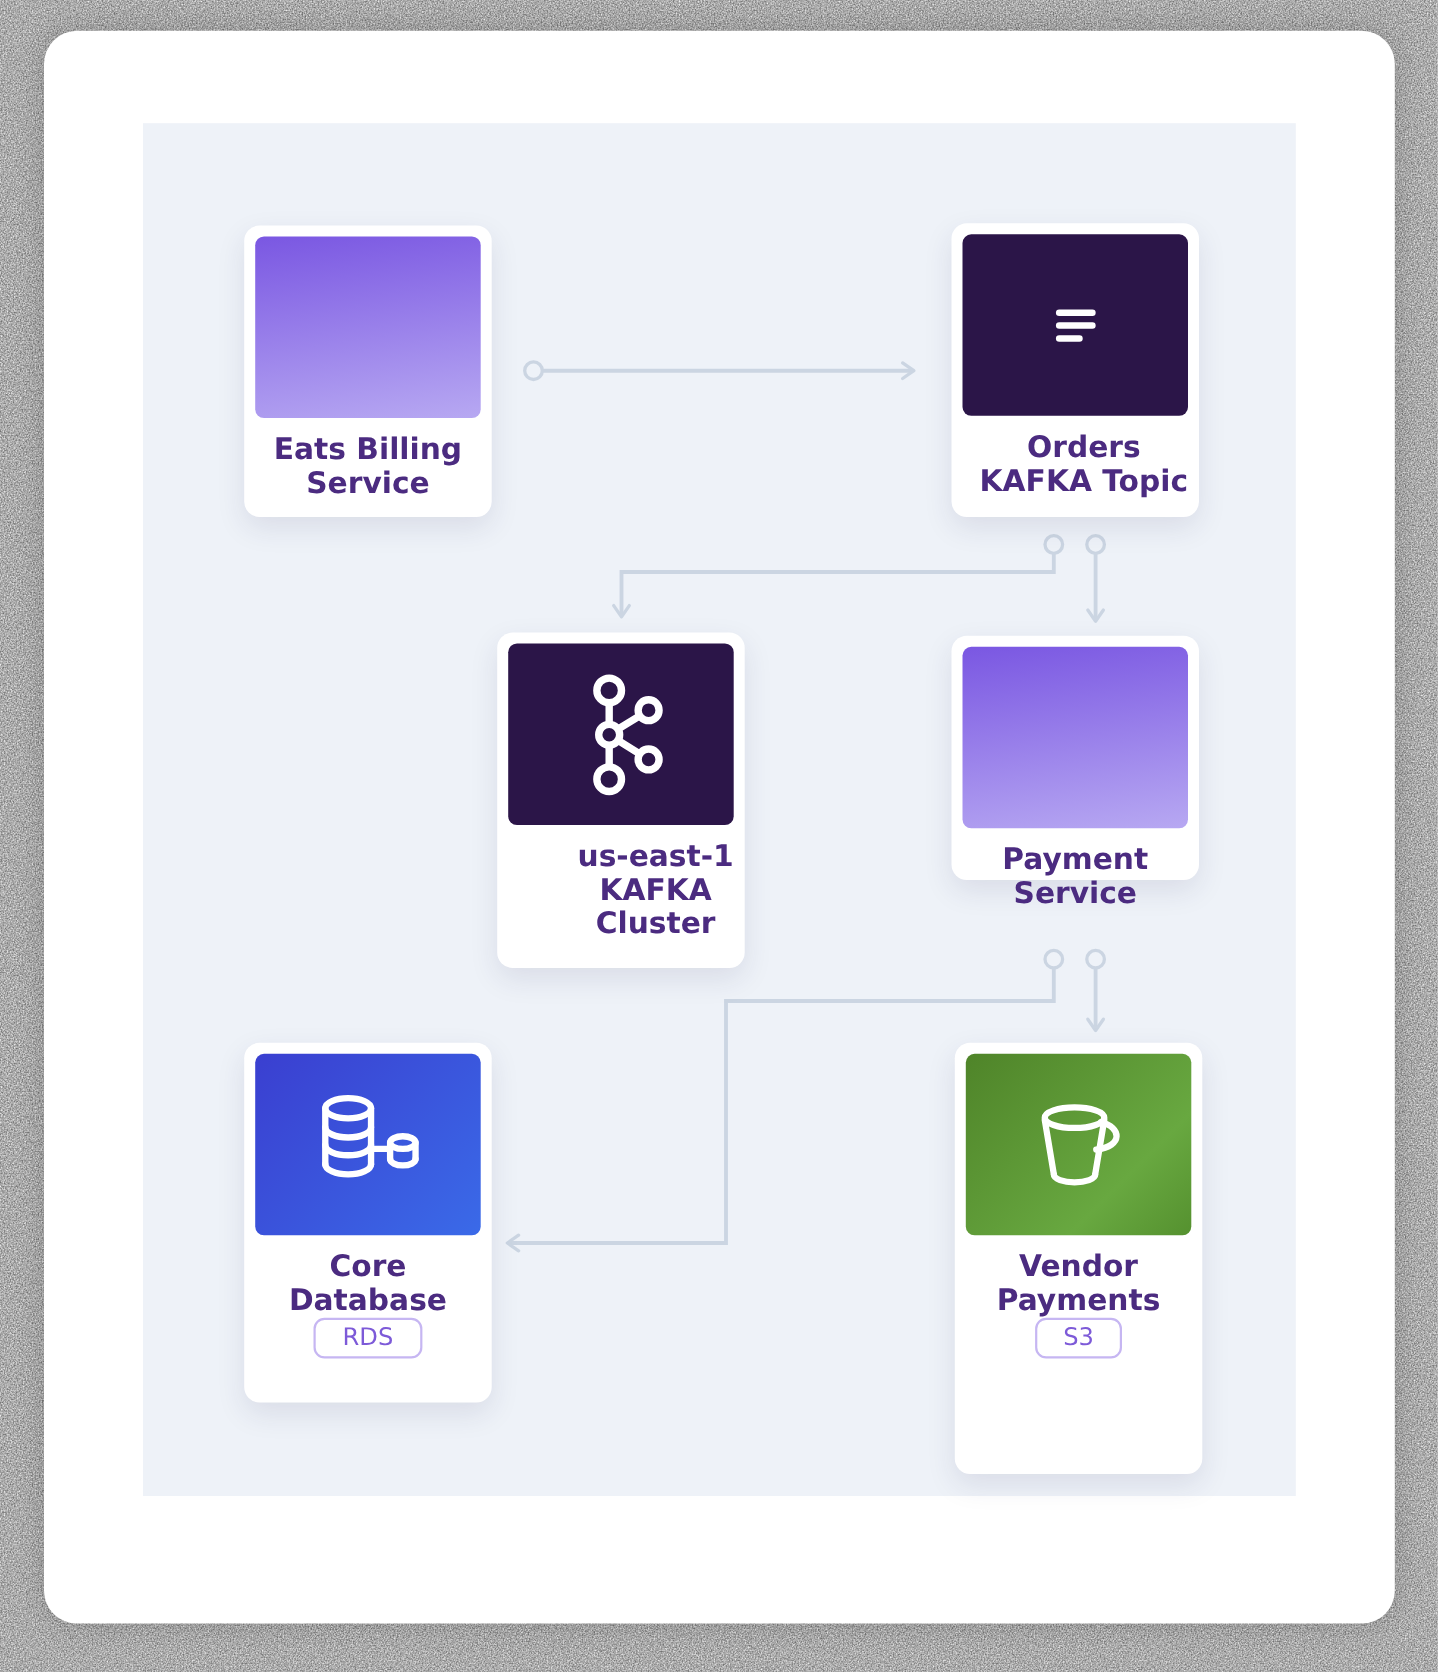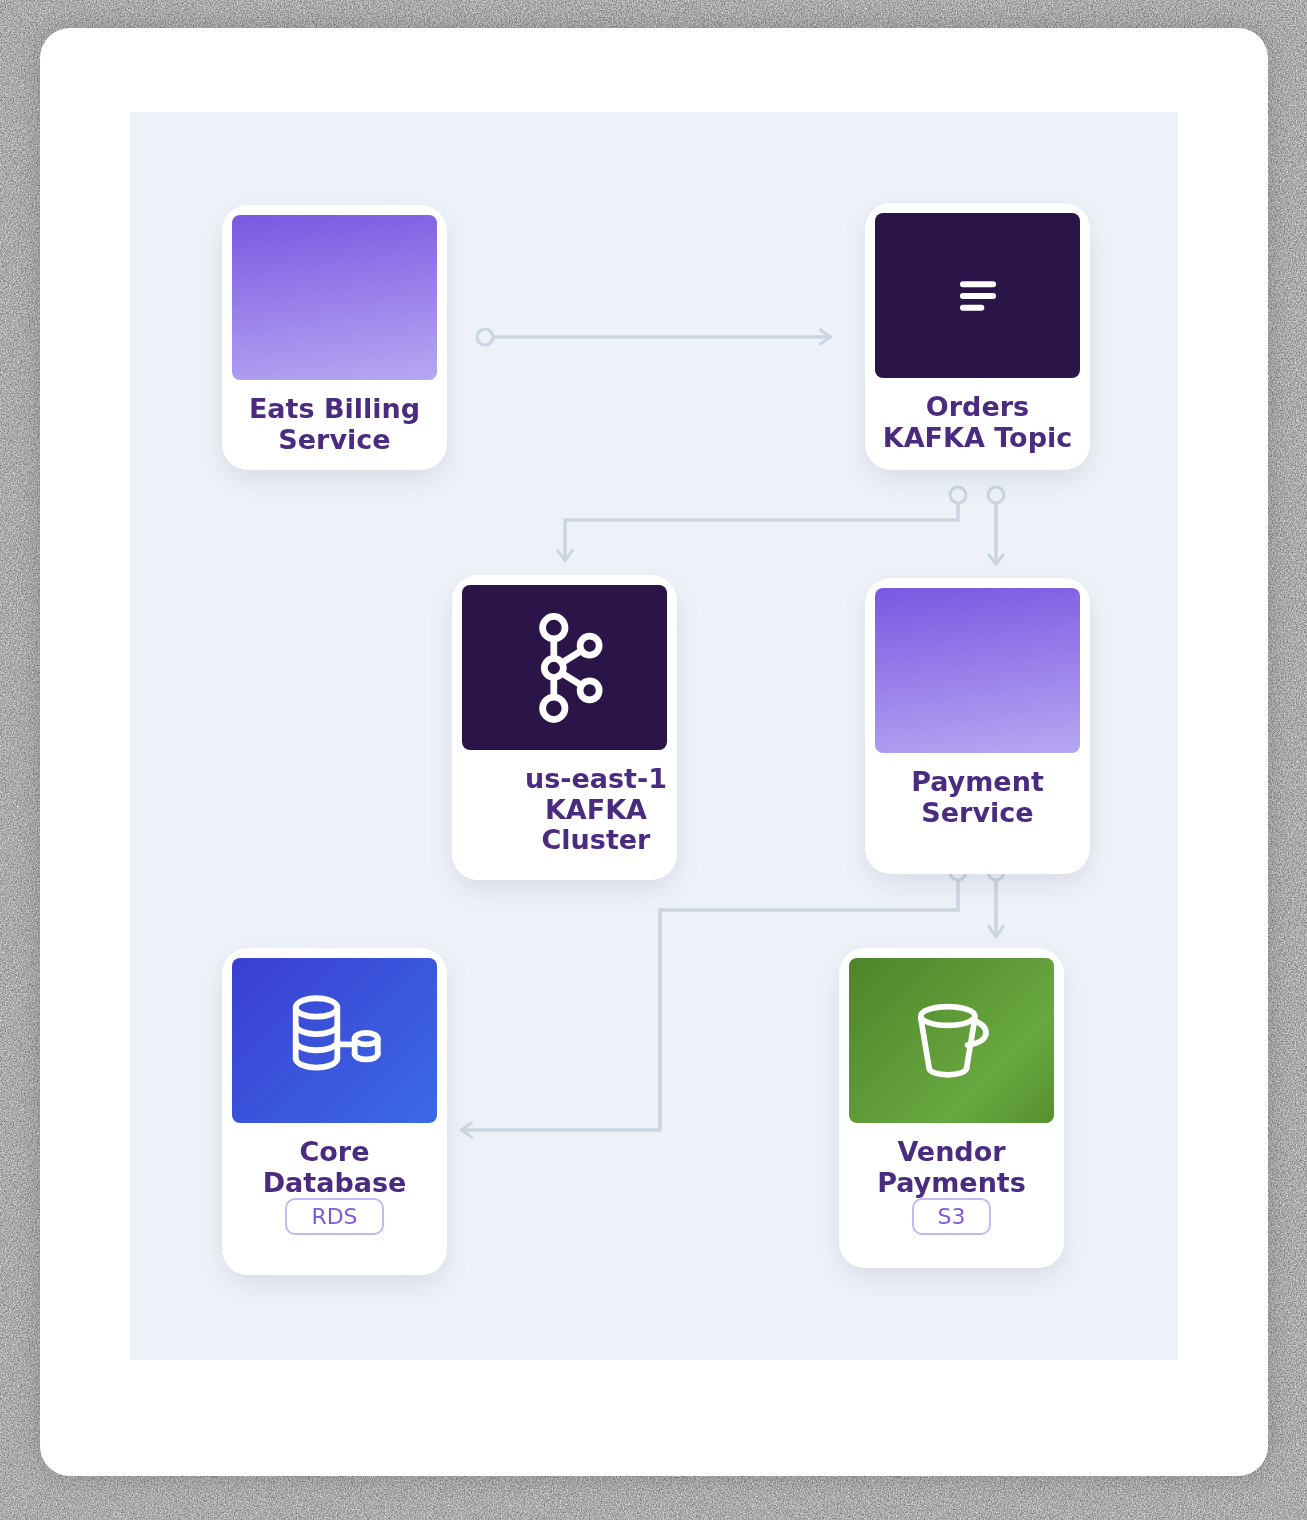--- a/index.html
+++ b/index.html
@@ -22,32 +22,32 @@
   .panel {
     position: absolute; left: 90px; top: 84px;
     width: 1048px; height: 1248px;
     background: #eef2f8;
   }
   .edges { position: absolute; left: 0; top: 0; }
   .node {
     position: absolute;
     width: 225px;
     background: #ffffff;
-    border-radius: 26px;
+    border-radius: 14px;
     box-shadow: 0 10px 26px rgba(40, 40, 90, 0.10);
     display: flex; flex-direction: column; align-items: center;
     padding: 10px 10px 16px 10px;
     box-sizing: border-box;
   }
   .n1 { left: 92px;  top: 93px;  height: 265px; }
-  .n2 { left: 735px; top: 91px;  height: 267px; }
+  .n2 { left: 735px; top: 91px;  height: 267px; align-items: flex-end; }
   .n3 { left: 322px; top: 463px; height: 305px; align-items: flex-end; }
-  .n4 { left: 735px; top: 466px; height: 296px; }
+  .n4 { left: 735px; top: 466px; height: 222px; }
   .n5 { left: 92px;  top: 836px; height: 327px; }
-  .n6 { left: 709px; top: 836px; height: 320px; }
+  .n6 { left: 738px; top: 836px; height: 392px; }
   .tile {
     width: 205px; height: 165px;
     border-radius: 8px;
     display: flex; align-items: center; justify-content: center;
     flex: none;
   }
   .tile.purple { background: linear-gradient(172deg, #7a57e2 0%, #b7a8f2 100%); }
   .tile.dark   { background: #2b1548; }
   .tile.blue   { background: linear-gradient(135deg, #3a3fd0 0%, #3a6ae8 100%); }
   .tile.green  { background: linear-gradient(135deg, #4f8429 0%, #68a840 70%, #55912f 100%); }

